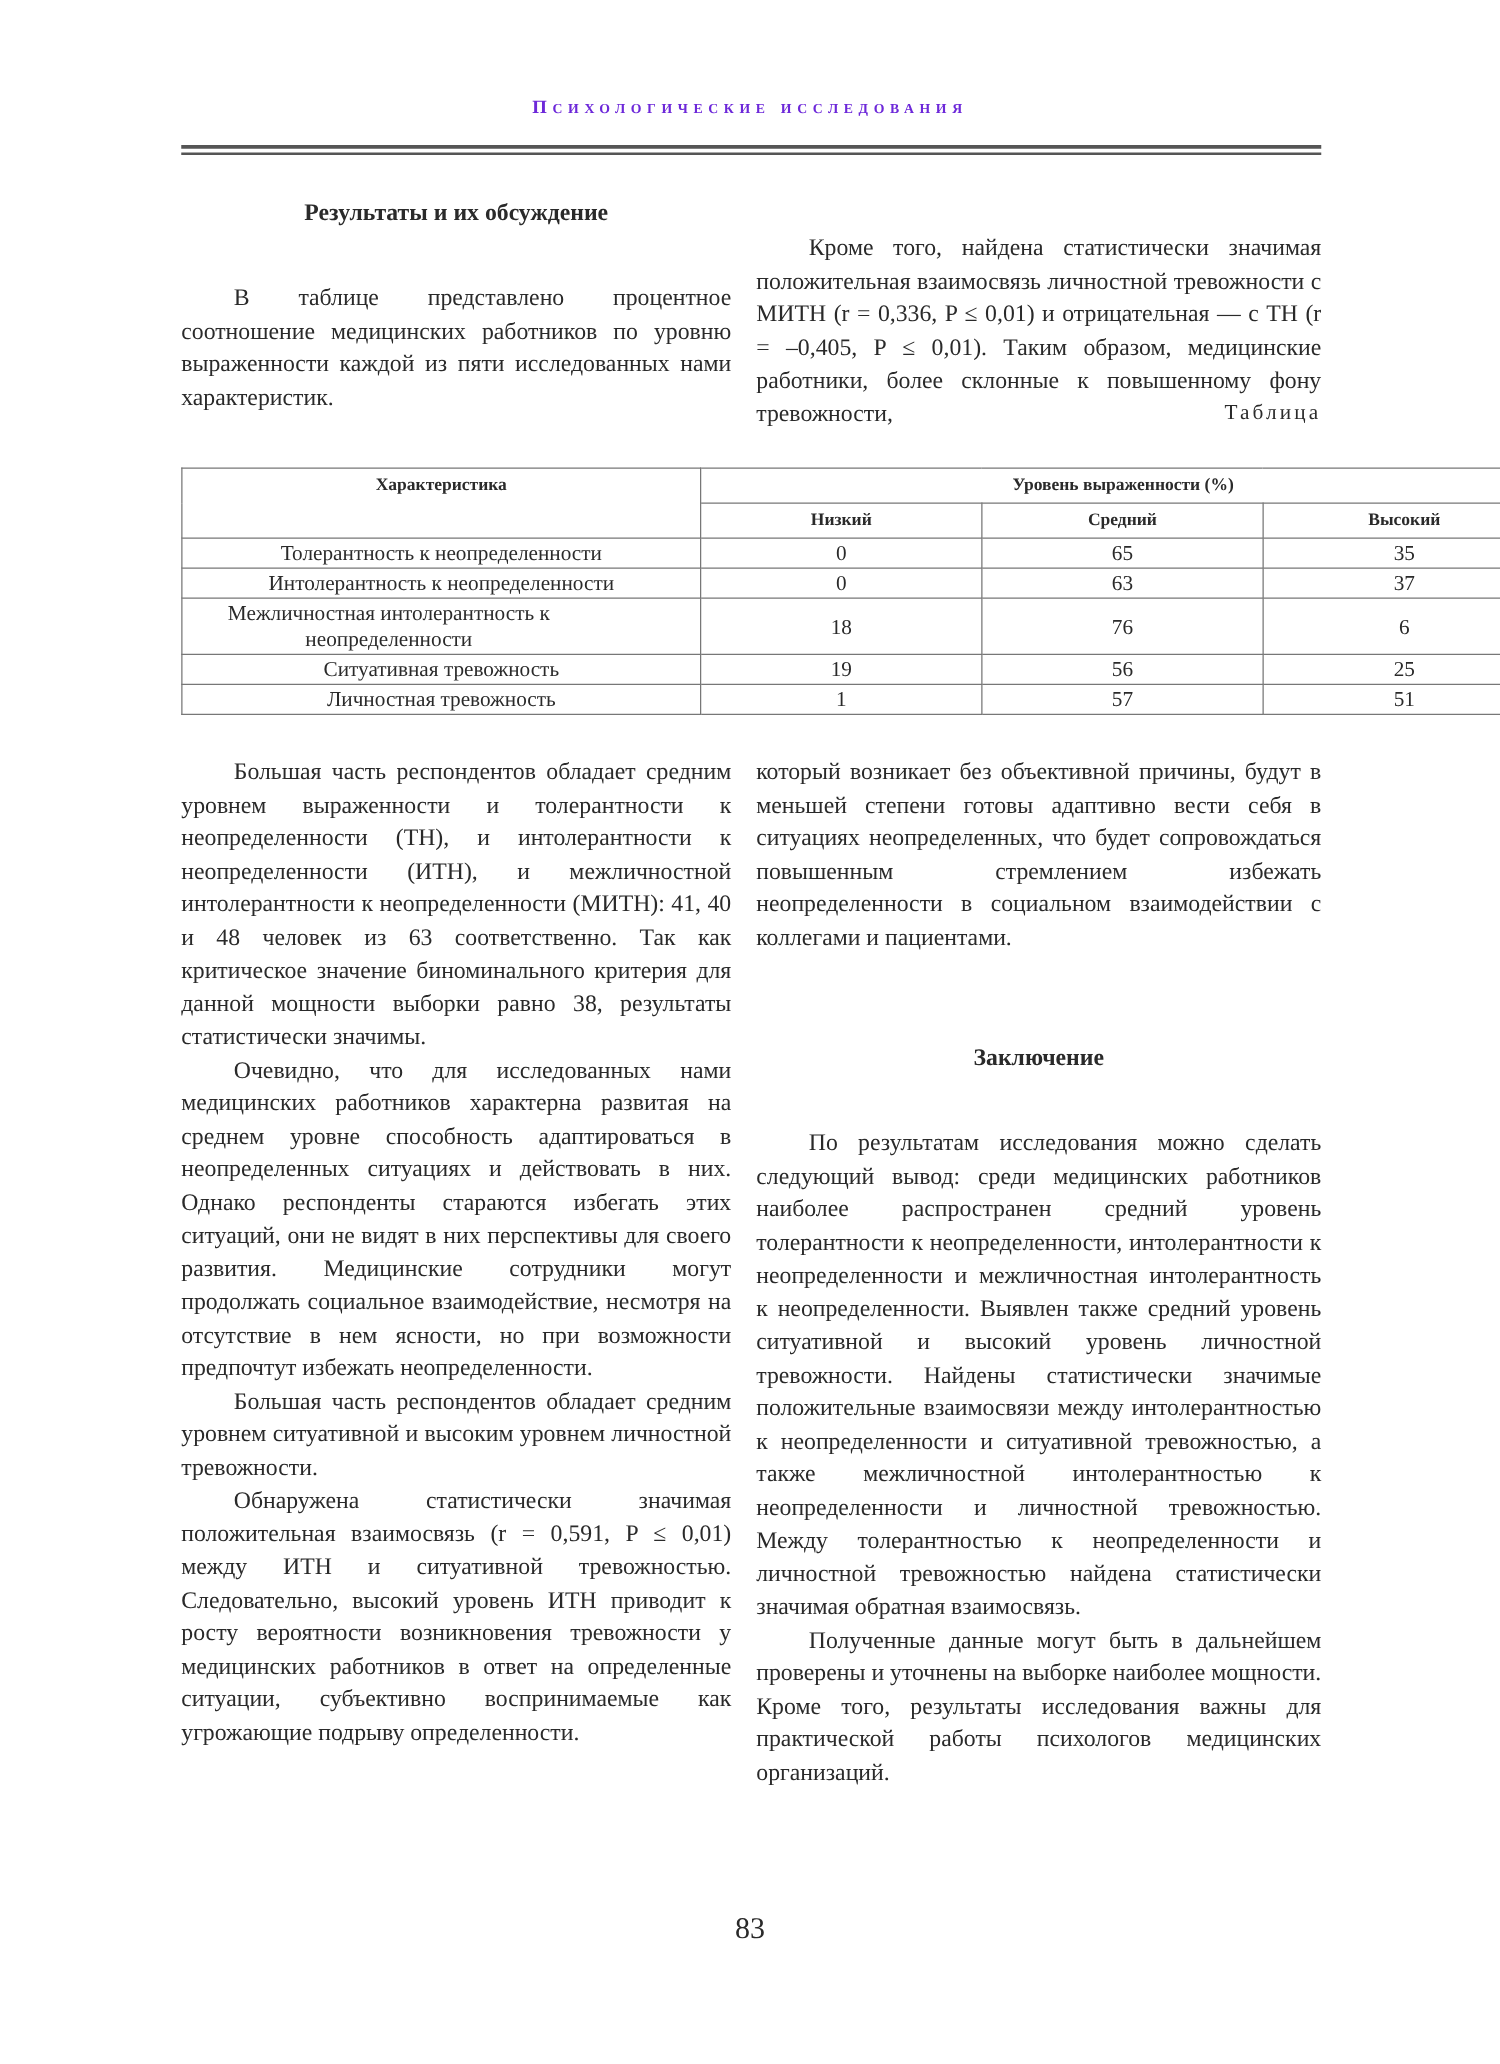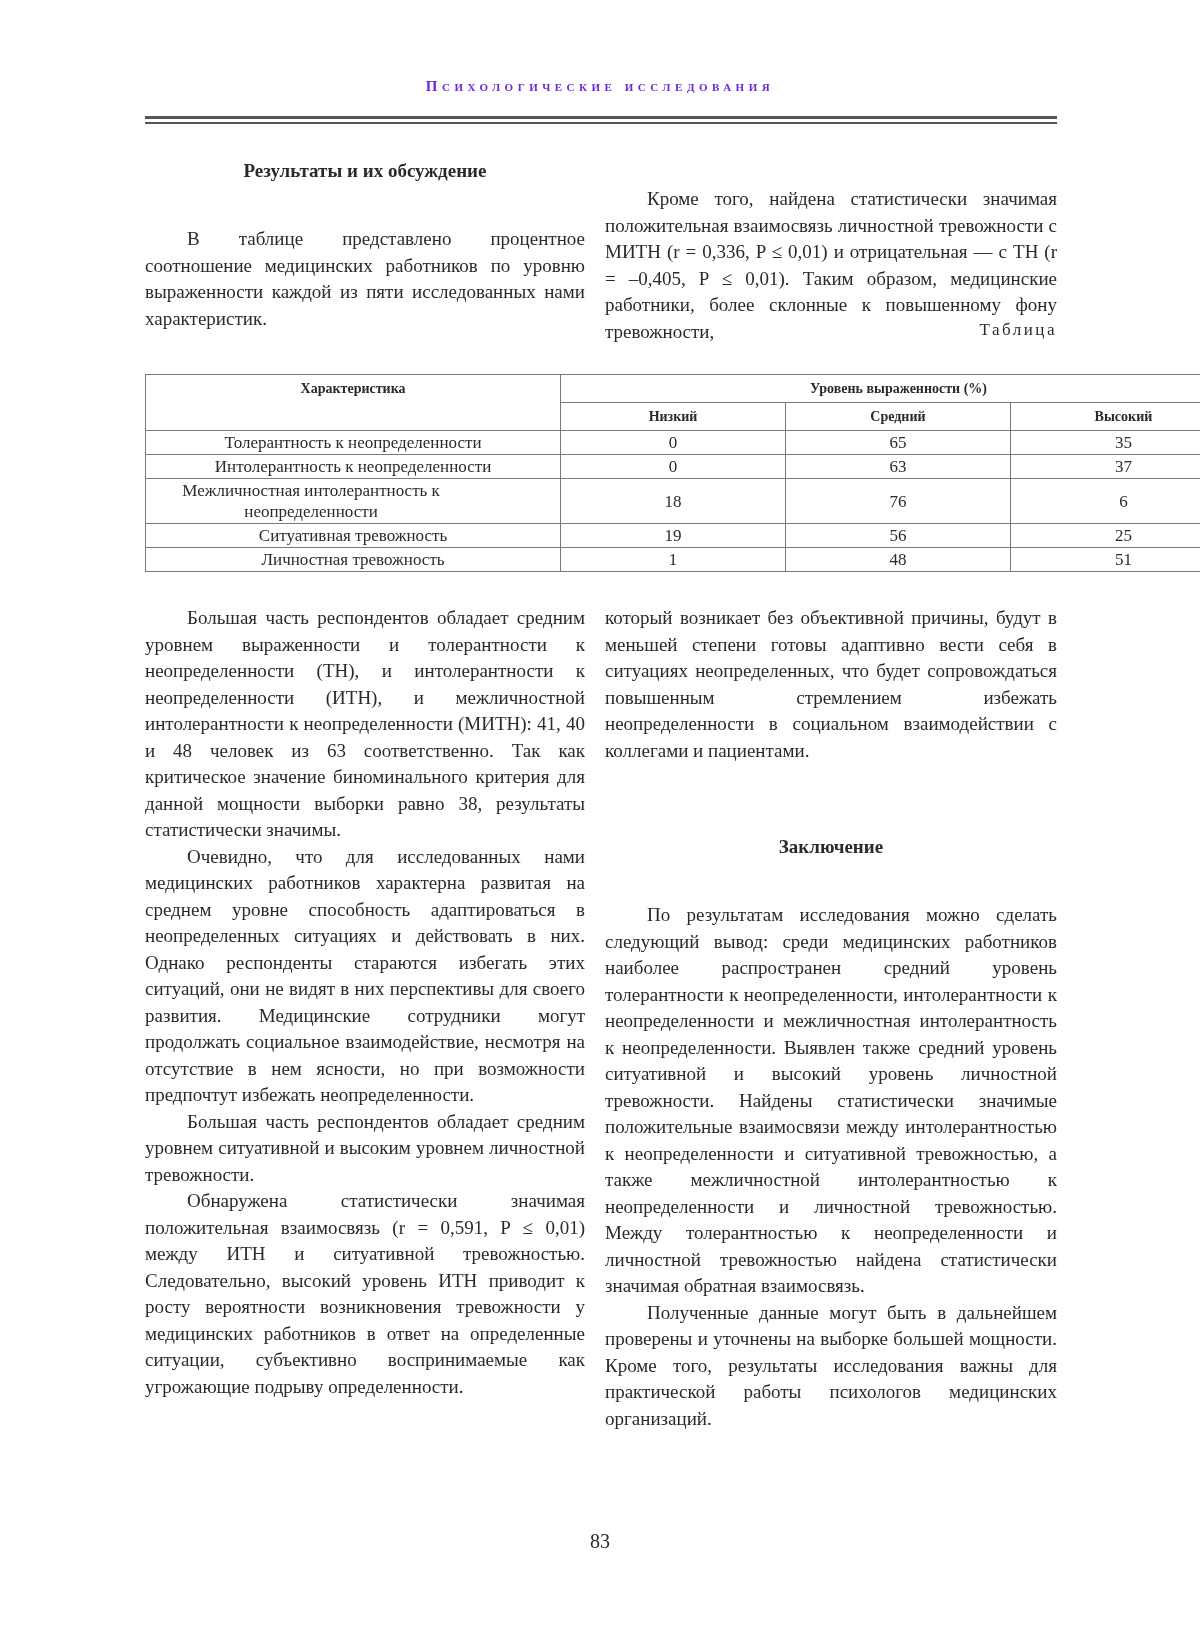--- a/index.html
+++ b/index.html
@@ -33,21 +33,21 @@
     position: absolute; left: 145px; top: 374px; width: 1092px;
     border-collapse: collapse; font-size: 17px; line-height: 21px;
     font-family: "Liberation Serif", serif;
     border-radius: 21px;
   }
   table.data th, table.data td { border: 1px solid #777; padding: 1px 6px; }
   table.data th { font-weight: bold; font-size: 14px; text-align: center; padding: 3px 6px; }
   table.data td.num { text-align: center; }
   table.data td.lbl { text-align: center; }
 
-  .page-number { position: absolute; left: 0; width: 1200px; top: 1530px; text-align: center; font-size: 20px; }
+  .page-number { position: absolute; left: 0; width: 1200px; top: 1530px; text-align: center; font-size: 24px; }
 </style>
 </head>
 <body>
 
 <div class="running-head">Психологические исследования</div>
 <div class="rule r1"></div>
 <div class="rule r2"></div>
 
 <div class="col left-top">
   <h2>Результаты и их обсуждение</h2>
@@ -100,35 +100,35 @@
     </tr>
     <tr>
       <td class="lbl">Ситуативная тревожность</td>
       <td class="num">19</td>
       <td class="num">56</td>
       <td class="num">25</td>
     </tr>
     <tr>
       <td class="lbl">Личностная тревожность</td>
       <td class="num">1</td>
-      <td class="num">48</td>
+      <td class="num">57</td>
       <td class="num">51</td>
     </tr>
   </tbody>
 </table>
 
 <div class="col left-bot">
   <p>Большая часть респондентов обладает средним уровнем выраженности и толерантности к неопределенности (ТН), и интолерантности к неопределенности (ИТН), и межличностной интолерантности к неопределенности (МИТН): 41, 40 и 48 человек из 63 соответственно. Так как критическое значение биноминального критерия для данной мощности выборки равно 38, результаты статистически значимы.</p>
   <p>Очевидно, что для исследованных нами медицинских работников характерна развитая на среднем уровне способность адаптироваться в неопределенных ситуациях и действовать в них. Однако респонденты стараются избегать этих ситуаций, они не видят в них перспективы для своего развития. Медицинские сотрудники могут продолжать социальное взаимодействие, несмотря на отсутствие в нем ясности, но при возможности предпочтут избежать неопределенности.</p>
   <p>Большая часть респондентов обладает средним уровнем ситуативной и высоким уровнем личностной тревожности.</p>
   <p>Обнаружена статистически значимая положительная взаимосвязь (r = 0,591, P ≤ 0,01) между ИТН и ситуативной тревожностью. Следовательно, высокий уровень ИТН приводит к росту вероятности возникновения тревожности у медицинских работников в ответ на определенные ситуации, субъективно воспринимаемые как угрожающие подрыву определенности.</p>
 </div>
 
 <div class="col right-bot">
   <p class="noindent">который возникает без объективной причины, будут в меньшей степени готовы адаптивно вести себя в ситуациях неопределенных, что будет сопровождаться повышенным стремлением избежать неопределенности в социальном взаимодействии с коллегами и пациентами.</p>
   <div style="height:54px"></div>
   <h2>Заключение</h2>
   <div style="height:26px"></div>
   <p>По результатам исследования можно сделать следующий вывод: среди медицинских работников наиболее распространен средний уровень толерантности к неопределенности, интолерантности к неопределенности и межличностная интолерантность к неопределенности. Выявлен также средний уровень ситуативной и высокий уровень личностной тревожности. Найдены статистически значимые положительные взаимосвязи между интолерантностью к неопределенности и ситуативной тревожностью, а также межличностной интолерантностью к неопределенности и личностной тревожностью. Между толерантностью к неопределенности и личностной тревожностью найдена статистически значимая обратная взаимосвязь.</p>
-  <p>Полученные данные могут быть в дальнейшем проверены и уточнены на выборке большей мощности. Кроме того, результаты исследования важны для практической работы психологов медицинских организаций.</p>
+  <p>Полученные данные могут быть в дальнейшем проверены и уточнены на выборке наиболее мощности. Кроме того, результаты исследования важны для практической работы психологов медицинских организаций.</p>
 </div>
 
 <div class="page-number">83</div>
 
 </body></html>

